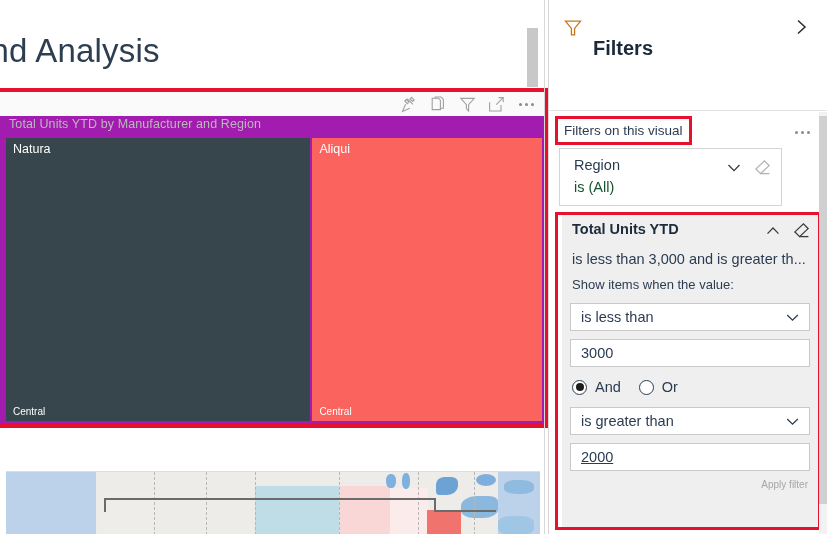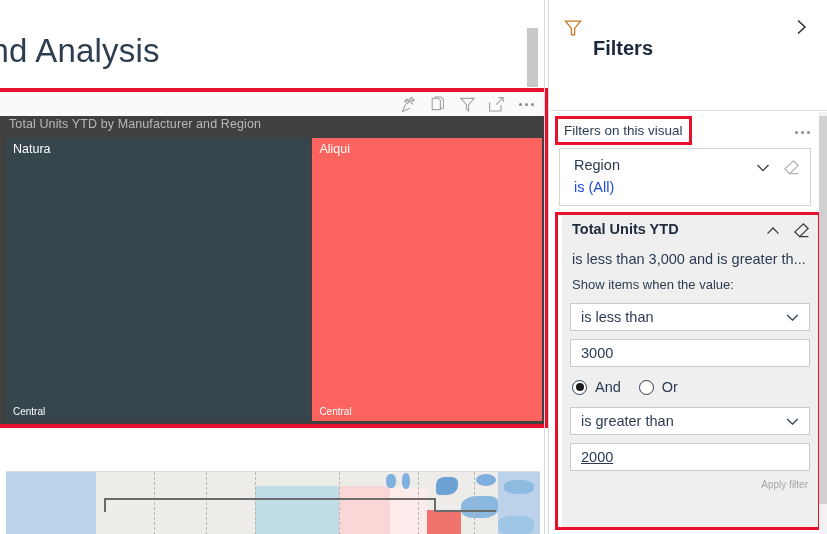--- a/index.html
+++ b/index.html
@@ -54,21 +54,21 @@
     background: #d8d8d8;
   }
 
   
   #treemap-visual {
     position: absolute;
     left: 0px; top: 88px;
     width: 548px; height: 340px;
     border: 4px solid #e8112d;
     border-left: none;
-    background: #404040;
+    background: #a21caf;
   }
   #treemap-header {
     position: relative;
     height: 24px;
     background: #fafafa;
   }
   #treemap-toolbar {
     position: absolute;
     right: 8px; top: 1px;
     display: flex;
@@ -268,31 +268,31 @@
   }
   #visual-group-more {
     position: absolute;
     right: 16px; top: 10px;
   }
 
   
   #filter-card-region {
     position: absolute;
     left: 10px; top: 148px;
-    width: 252px; height: 58px;
+    width: 223px; height: 58px;
     border: 1px solid #d4d4d4;
     background: #ffffff;
   }
   #filter-card-region .fc-name {
     position: absolute; left: 14px; top: 8px;
     font-size: 14.5px; color: #2b3c52;
   }
   #filter-card-region .fc-sub {
     position: absolute; left: 14px; top: 30px;
-    font-size: 14.5px; color: #1d4ed8;
+    font-size: 14.5px; color: #14532d;
   }
   .fc-icons {
     position: absolute; right: 9px; top: 10px;
     display: flex; align-items: center; gap: 11px;
   }
   .fc-icons .fi {
     width: 18px; height: 18px;
     display: flex; align-items: center; justify-content: center;
     color: #3a3a3a;
   }

